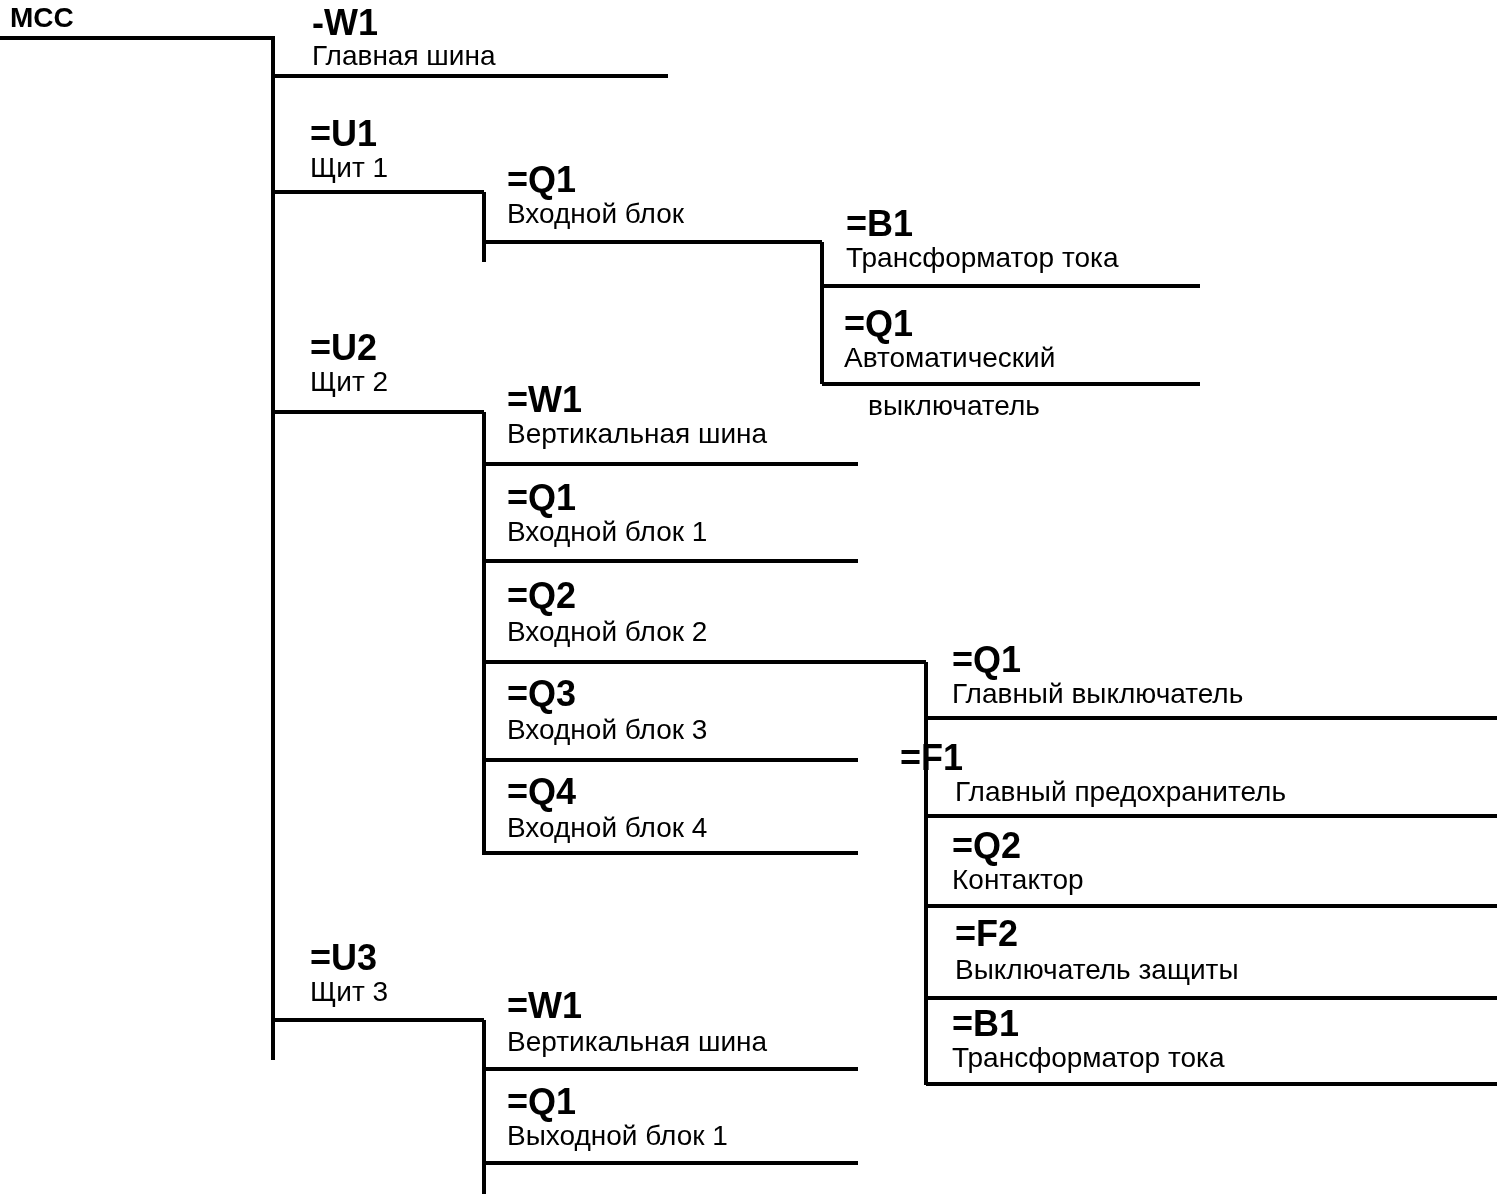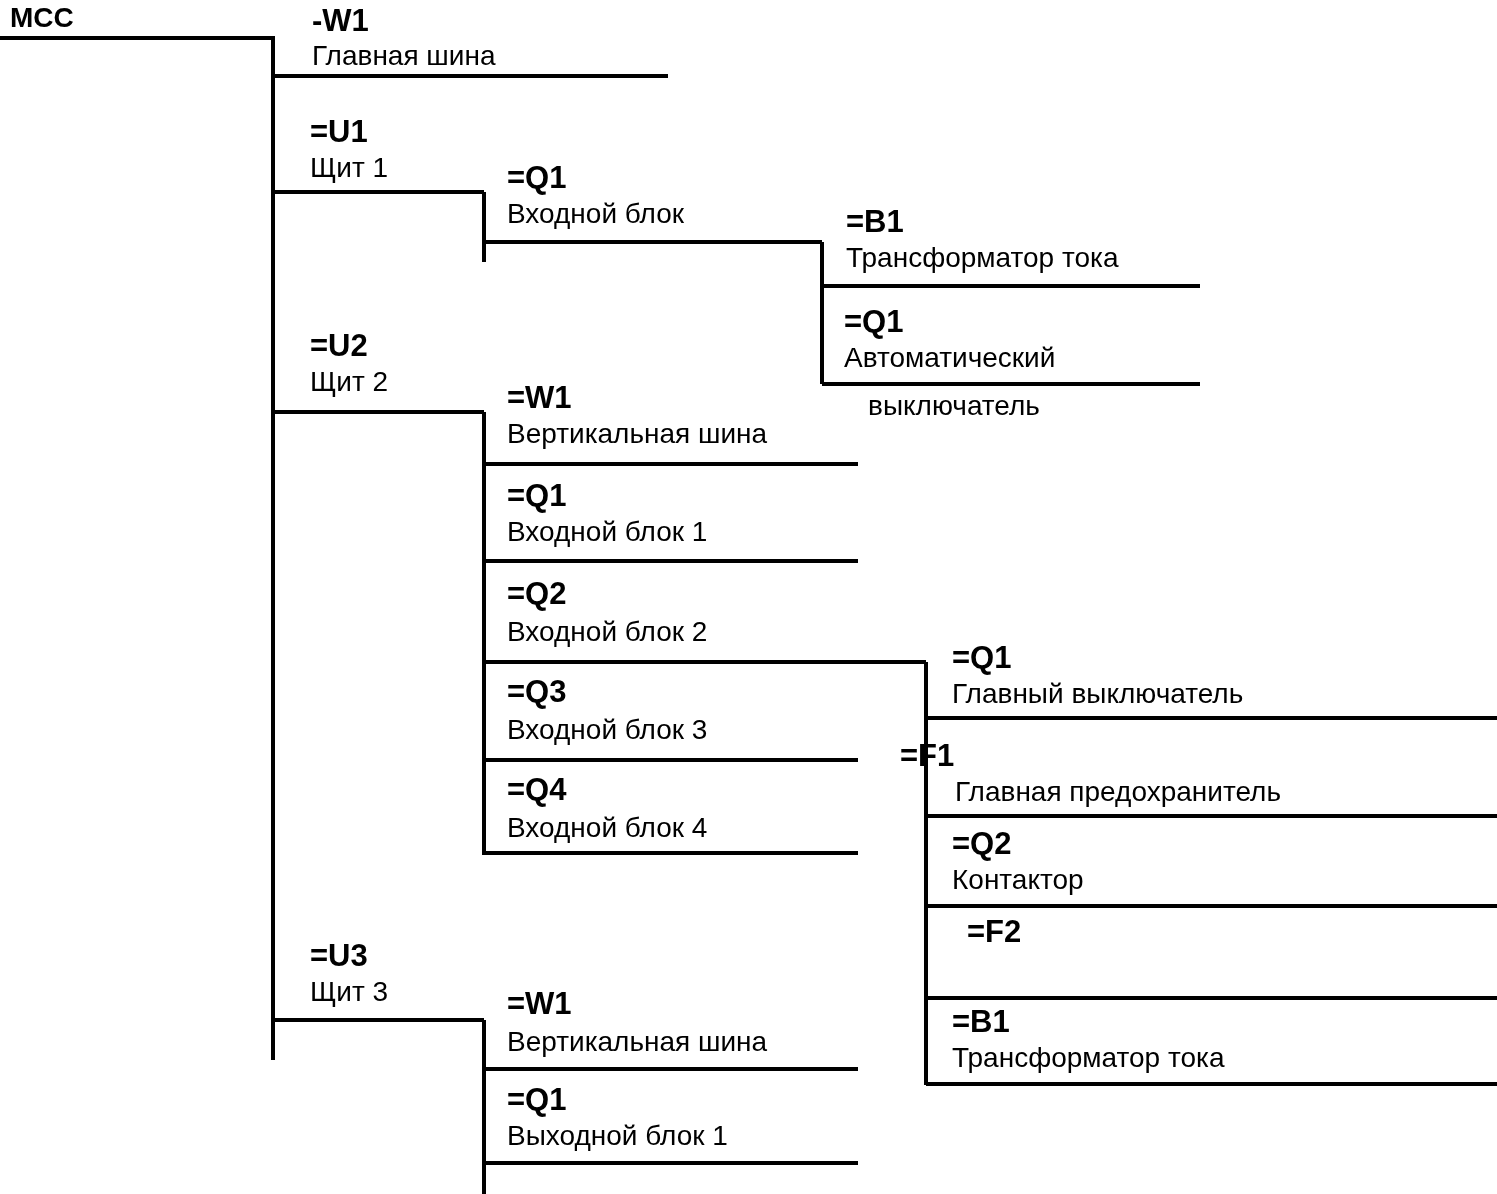--- a/index.html
+++ b/index.html
@@ -1,18 +1,18 @@
 <!DOCTYPE html>
 <html><head>
 <meta charset="utf-8">
 <style>
   html,body{margin:0;padding:0;background:#ffffff;}
   #canvas{position:relative;width:1497px;height:1194px;overflow:hidden;background:#fff;}
   .ln{position:absolute;background:#000;}
-  .code{position:absolute;font-family:"Liberation Sans",sans-serif;font-weight:bold;font-size:31px;color:#000;line-height:1;white-space:nowrap;}
+  .code{position:absolute;font-family:"Liberation Sans",sans-serif;font-weight:bold;font-size:36px;color:#000;line-height:1;white-space:nowrap;}
   .desc{position:absolute;font-family:"Liberation Sans",sans-serif;font-size:28px;color:#000;line-height:1;white-space:nowrap;}
   .root{position:absolute;font-family:"Liberation Sans",sans-serif;font-weight:bold;font-size:28px;line-height:1;left:10px;top:4px;}
 </style>
 </head>
 <body>
 
 <div id="canvas">
   <div class="root">MCC</div>
 <div class="ln" style="left: 0px; top: 36px; width: 273px; height: 4px;"></div>
     <div class="ln" style="left: 271px; top: 36px; width: 4px; height: 1024px;"></div>
@@ -55,26 +55,27 @@
     <div class="desc" style="left: 507px; top: 716px;">Входной блок 3</div>
     <div class="ln" style="left: 484px; top: 851px; width: 374px; height: 4px;"></div>
     <div class="code" style="left: 507px; top: 774px;">=Q4</div>
     <div class="desc" style="left: 507px; top: 814px;">Входной блок 4</div>
     <div class="ln" style="left: 924px; top: 662px; width: 4px; height: 423px;"></div>
     <div class="ln" style="left: 926px; top: 716px; width: 571px; height: 4px;"></div>
     <div class="code" style="left: 952px; top: 642px;">=Q1</div>
     <div class="desc" style="left: 952px; top: 680px;">Главный выключатель</div>
     <div class="ln" style="left: 926px; top: 814px; width: 571px; height: 4px;"></div>
     <div class="code" style="left: 900px; top: 740px;">=F1</div>
-    <div class="desc" style="left: 955px; top: 778px;">Главная предохранитель</div>
+    <div class="desc" style="left: 955px; top: 778px;">Главный предохранитель</div>
     <div class="ln" style="left: 926px; top: 904px; width: 571px; height: 4px;"></div>
     <div class="code" style="left: 952px; top: 828px;">=Q2</div>
     <div class="desc" style="left: 952px; top: 866px;">Контактор</div>
     <div class="ln" style="left: 926px; top: 996px; width: 571px; height: 4px;"></div>
-    <div class="code" style="left: 955px; top: 916px; margin-left: 12px;">=F2</div>
+    <div class="code" style="left: 955px; top: 916px;">=F2</div>
+    <div class="desc" style="left: 955px; top: 956px;">Выключатель защиты</div>
     <div class="ln" style="left: 926px; top: 1082px; width: 571px; height: 4px;"></div>
     <div class="code" style="left: 952px; top: 1006px;">=B1</div>
     <div class="desc" style="left: 952px; top: 1044px;">Трансформатор тока</div>
     <div class="ln" style="left: 482px; top: 1020px; width: 4px; height: 174px;"></div>
     <div class="ln" style="left: 484px; top: 1067px; width: 374px; height: 4px;"></div>
     <div class="code" style="left: 507px; top: 988px;">=W1</div>
     <div class="desc" style="left: 507px; top: 1028px;">Вертикальная шина</div>
     <div class="ln" style="left: 484px; top: 1161px; width: 374px; height: 4px;"></div>
     <div class="code" style="left: 507px; top: 1084px;">=Q1</div>
     <div class="desc" style="left: 507px; top: 1122px;">Выходной блок 1</div>

